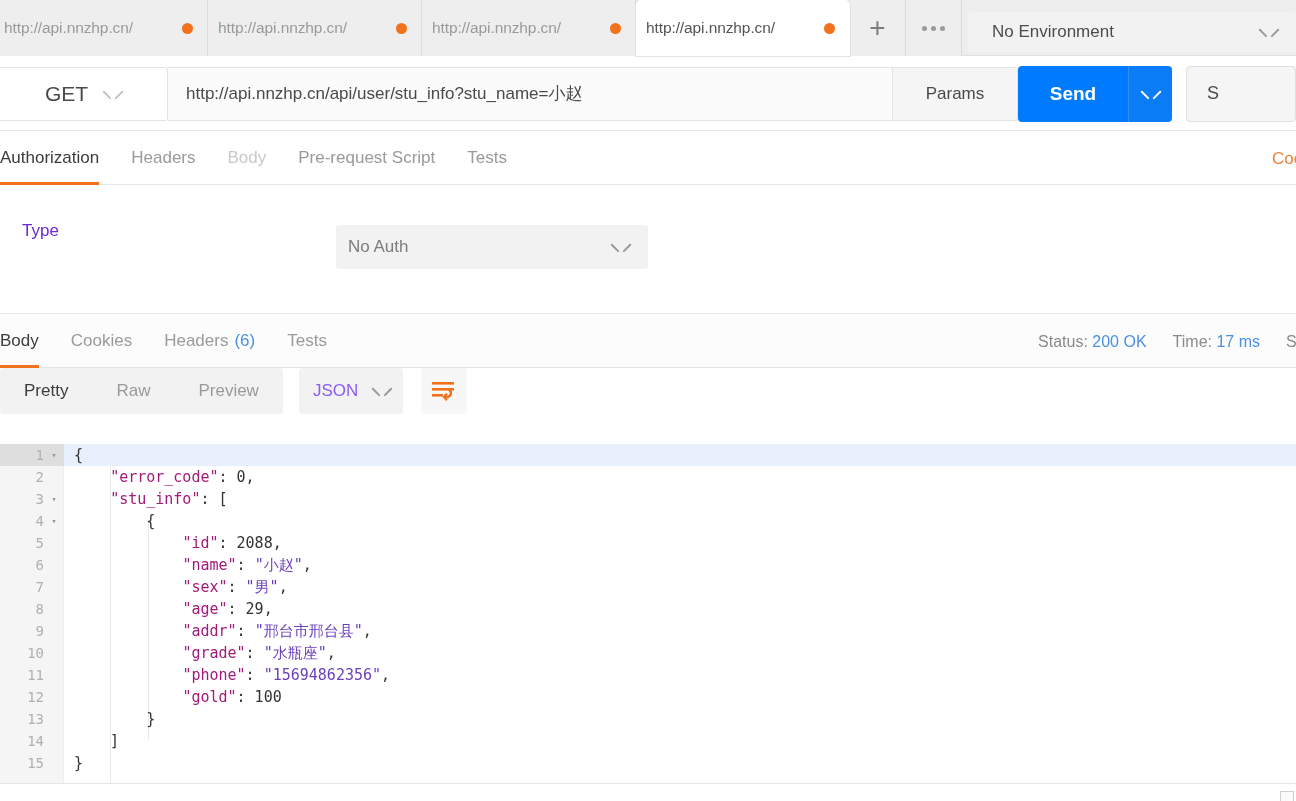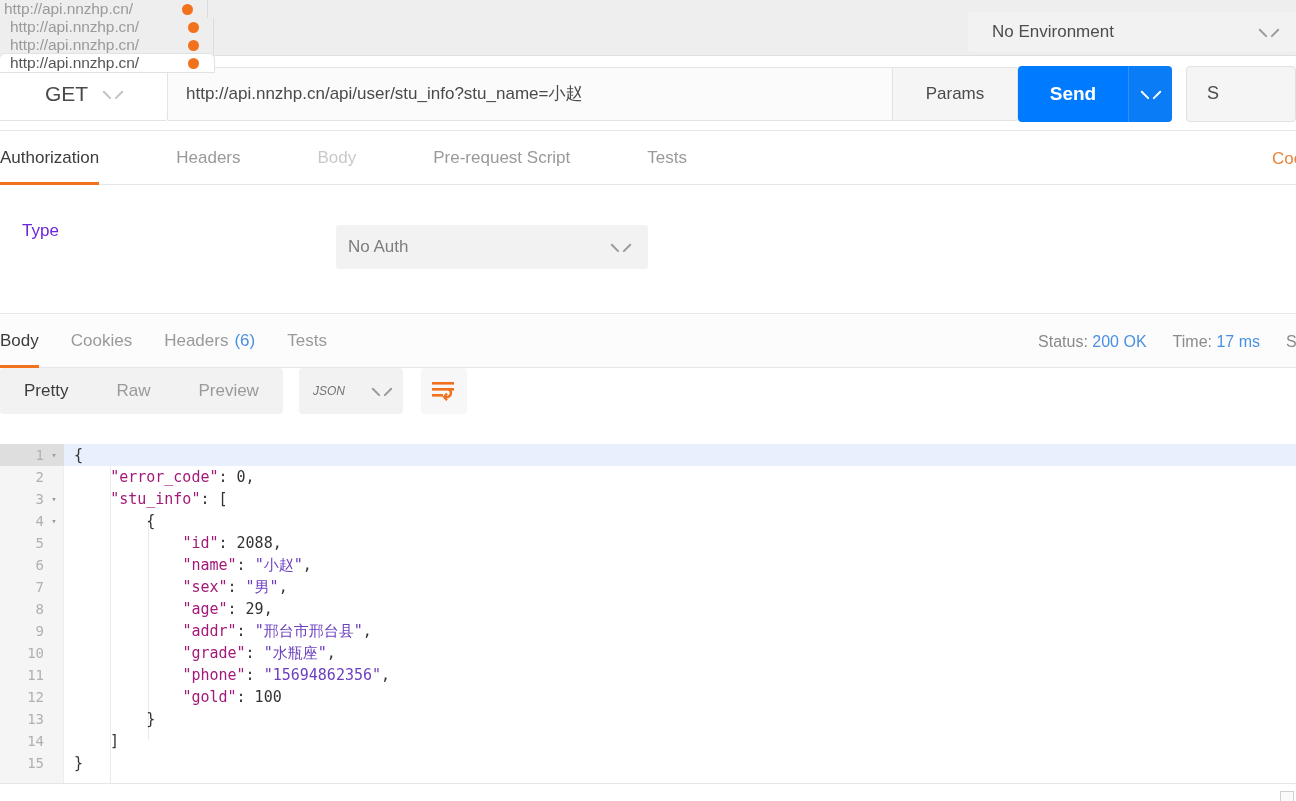--- a/index.html
+++ b/index.html
@@ -12,21 +12,21 @@
   body { position: relative; }
 
   
   .tabbar {
     position: absolute; left: 0; top: 0; width: 1296px; height: 56px;
     background: #eeeeee;
     border-bottom: 1px solid #e0e0e0;
   }
   .tabs-strip {
     position: absolute; left: 0; top: 0; height: 56px;
-    display: flex; align-items: flex-start; flex-direction: column;
+    display: flex; align-items: flex-start;
   }
   .req-tab {
     position: relative;
     height: 56px; width: 214px;
     display: flex; align-items: center;
     padding: 0 14px 0 10px;
     background: #eeeeee;
     border-right: 1px solid #dcdcdc;
   }
   .req-tab.active {
@@ -135,21 +135,20 @@
     background: #f5f5f5; border: 1px solid #e0e0e0; border-radius: 4px;
     font-size: 18px; color: #4a4a4a;
   }
 
   
   .reqtabs {
     position: absolute; left: 0; top: 132px; width: 1296px; height: 53px;
     border-bottom: 1px solid #e6e6e6;
     display: flex; align-items: stretch;
     background: #fff;
-    gap: 45px;
   }
   .rt {
     display: flex; align-items: center;
     padding: 0 16px;
     font-size: 17px; color: #9a9a9a;
     position: relative;
   }
   .rt:first-child { padding-left: 0; }
   .rt.active { color: #3c3c3c; }
   .rt.disabled { color: #c9c9c9; }
@@ -218,21 +217,21 @@
     display: flex; align-items: center; padding: 0 24px;
     font-size: 17px; color: #9a9a9a;
   }
   .seg .s.active { background: #f2f2f2; color: #3c3c3c; }
   .json-select {
     margin-left: 16px; height: 46px; width: 104px;
     background: #f2f2f2; border-radius: 4px;
     display: flex; align-items: center; padding: 0 12px 0 14px;
     gap: 6px;
   }
-  .json-select .j-label { flex: 1; font-size: 12px; color: #737373; font-style: italic; }
+  .json-select .j-label { flex: 1; font-size: 17px; color: #8b5cf6; }
   .wrap-btn {
     margin-left: 18px; width: 46px; height: 46px;
     background: #f7f7f7; border-radius: 4px;
     display: flex; align-items: center; justify-content: center;
   }
 
   
   .codearea {
     position: absolute; left: 0; top: 444px; width: 1296px; height: 340px;
     background: #ffffff;

